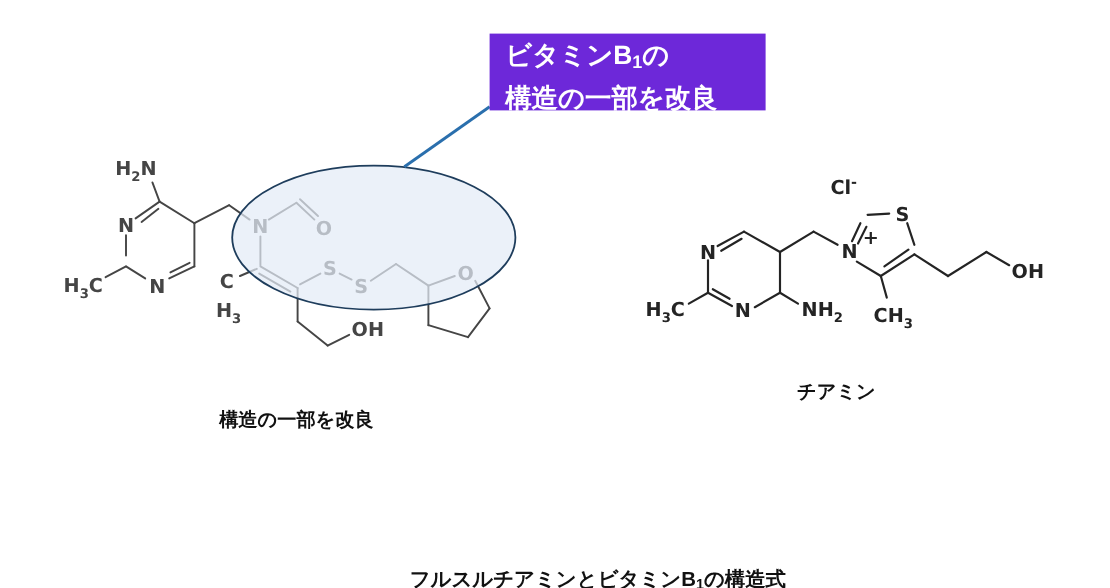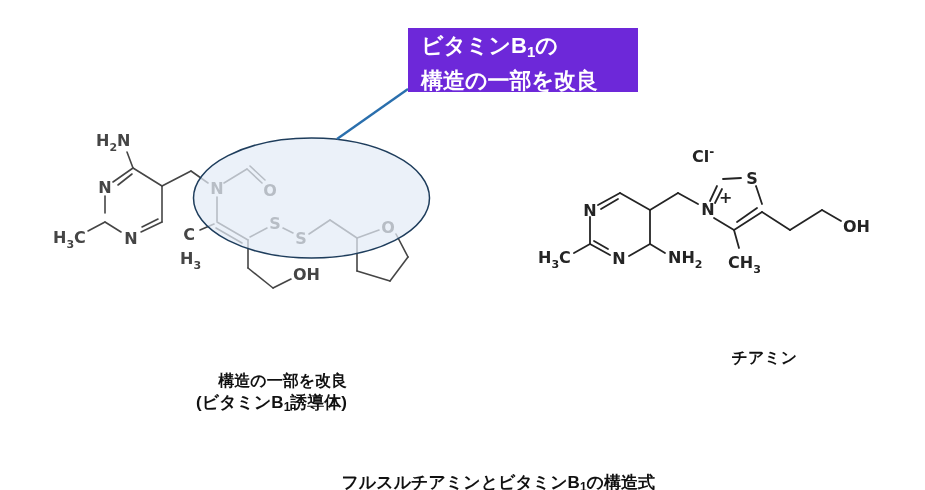--- a/index.html
+++ b/index.html
@@ -7,21 +7,21 @@
           font-family:"Liberation Sans","DejaVu Sans",sans-serif;}
   #mol-svg{position:absolute;left:0;top:0;}
   .bondL{stroke:#454545;stroke-width:1.6;fill:none;stroke-linecap:round;}
   .bondR{stroke:#242424;stroke-width:1.8;fill:none;stroke-linecap:round;}
   .atomL{font:bold 16px "DejaVu Sans",sans-serif;fill:#454545;}
   .atomR{font:bold 16px "DejaVu Sans",sans-serif;fill:#242424;}
   .callout{position:absolute;left:408px;top:28px;width:230px;height:64px;
            background:#6d28d9;color:#ffffff;font-weight:bold;font-size:22px;
            line-height:29px;padding:3px 0 0 13px;box-sizing:border-box;}
   .callout .sub1{font-size:15px;vertical-align:-4px;}
-  .cap{position:absolute;text-align:right;color:#111111;font-weight:bold;margin-top:30px;}
+  .cap{position:absolute;text-align:center;color:#111111;font-weight:bold;}
   .cap .l1{font-size:16px;line-height:21px;}
   .cap .l2{font-size:17px;line-height:23px;}
   .cap .sub1,.title .sub1{font-size:12px;vertical-align:-3px;}
   .title{position:absolute;left:255px;top:437px;width:400px;text-align:right;
          color:#111111;font-weight:bold;font-size:17px;margin-top:34px;}
 </style>
 </head>
 <body>
 
 <div id="canvas">
@@ -128,21 +128,20 @@
     </g>
   </svg>
 
   <div class="callout">
     <div><span>ビタミンB</span><span class="sub1">1</span><span>の</span></div>
     <div>構造の一部を改良</div>
   </div>
 
   <div class="cap" style="left:147px;top:340px;width:200px;">
     <div class="l1">構造の一部を改良</div>
-    <div class="l2"><span>(ビタミンB</span><span class="sub1">1</span><span>誘導体)</span></div>
   </div>
 
   <div class="cap" style="left:597px;top:317px;width:200px;">
     <div class="l1">チアミン</div>
   </div>
 
   <div class="title"><span>フルスルチアミンとビタミンB</span><span class="sub1">1</span><span>の構造式</span></div>
 
 </div>
 

